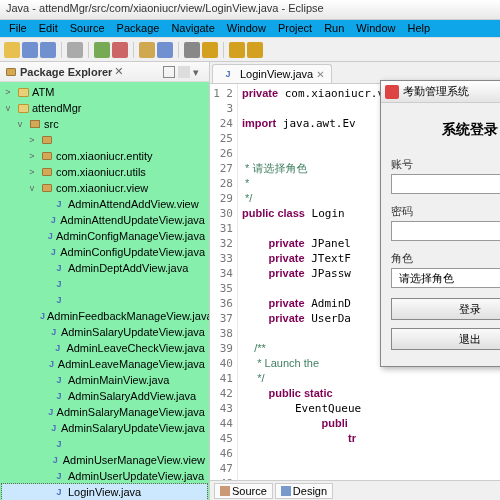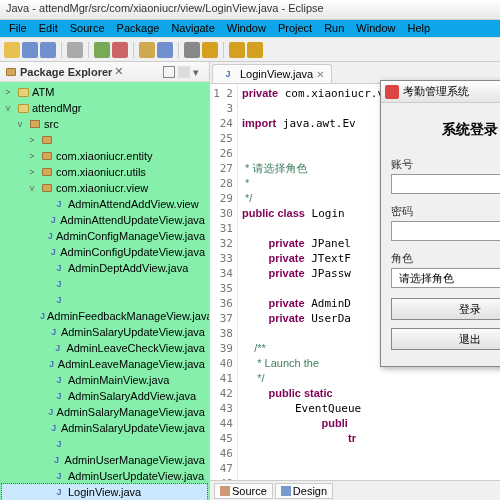--- a/index.html
+++ b/index.html
@@ -219,21 +219,21 @@
           <span class="ticon i-java">J</span>
           <span>AdminSalaryUpdateView.java</span>
         </div>
         <div class="tn" style="padding-left: 36px;">
           <span class="tw"></span>
           <span class="ticon i-java">J</span>
         </div>
         <div class="tn" style="padding-left: 36px;">
           <span class="tw"></span>
           <span class="ticon i-java">J</span>
-          <span>AdminUserManageView.java</span>
+          <span>AdminUserManageView.view</span>
         </div>
         <div class="tn" style="padding-left: 36px;">
           <span class="tw"></span>
           <span class="ticon i-java">J</span>
           <span>AdminUserUpdateView.java</span>
         </div>
         <div class="tn sel" style="padding-left: 36px;">
           <span class="tw"></span>
           <span class="ticon i-java">J</span>
           <span>LoginView.java</span>

